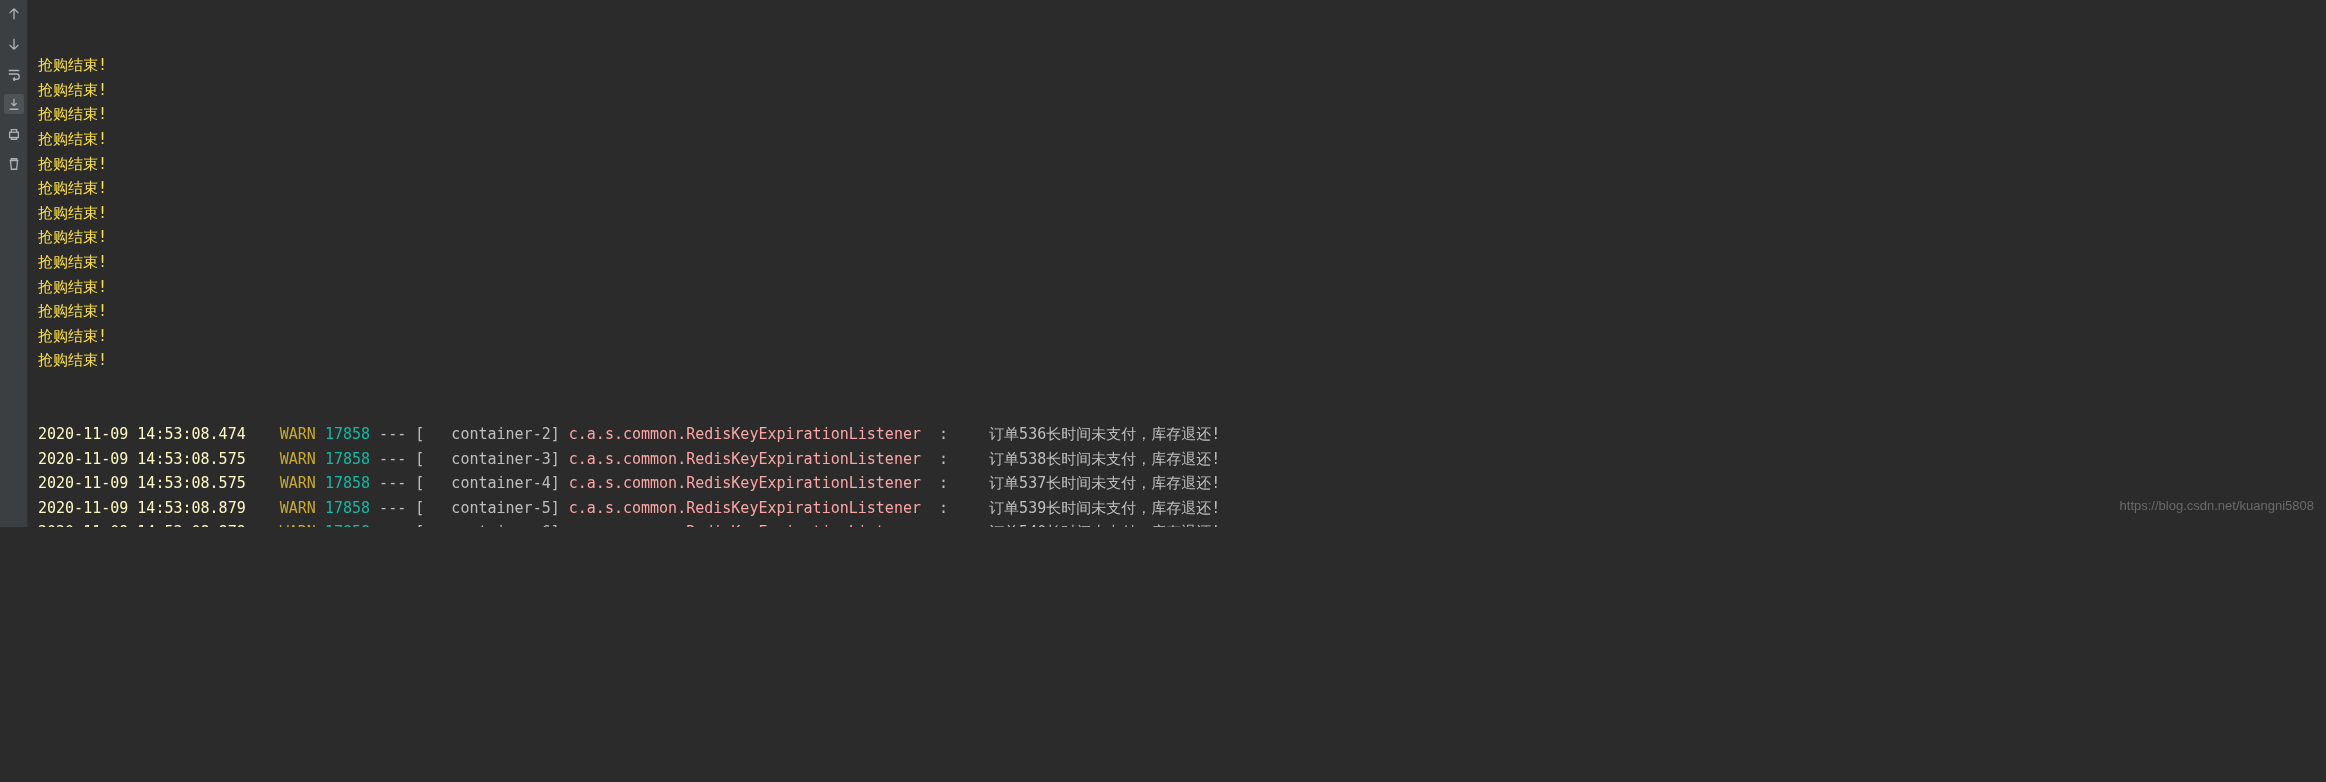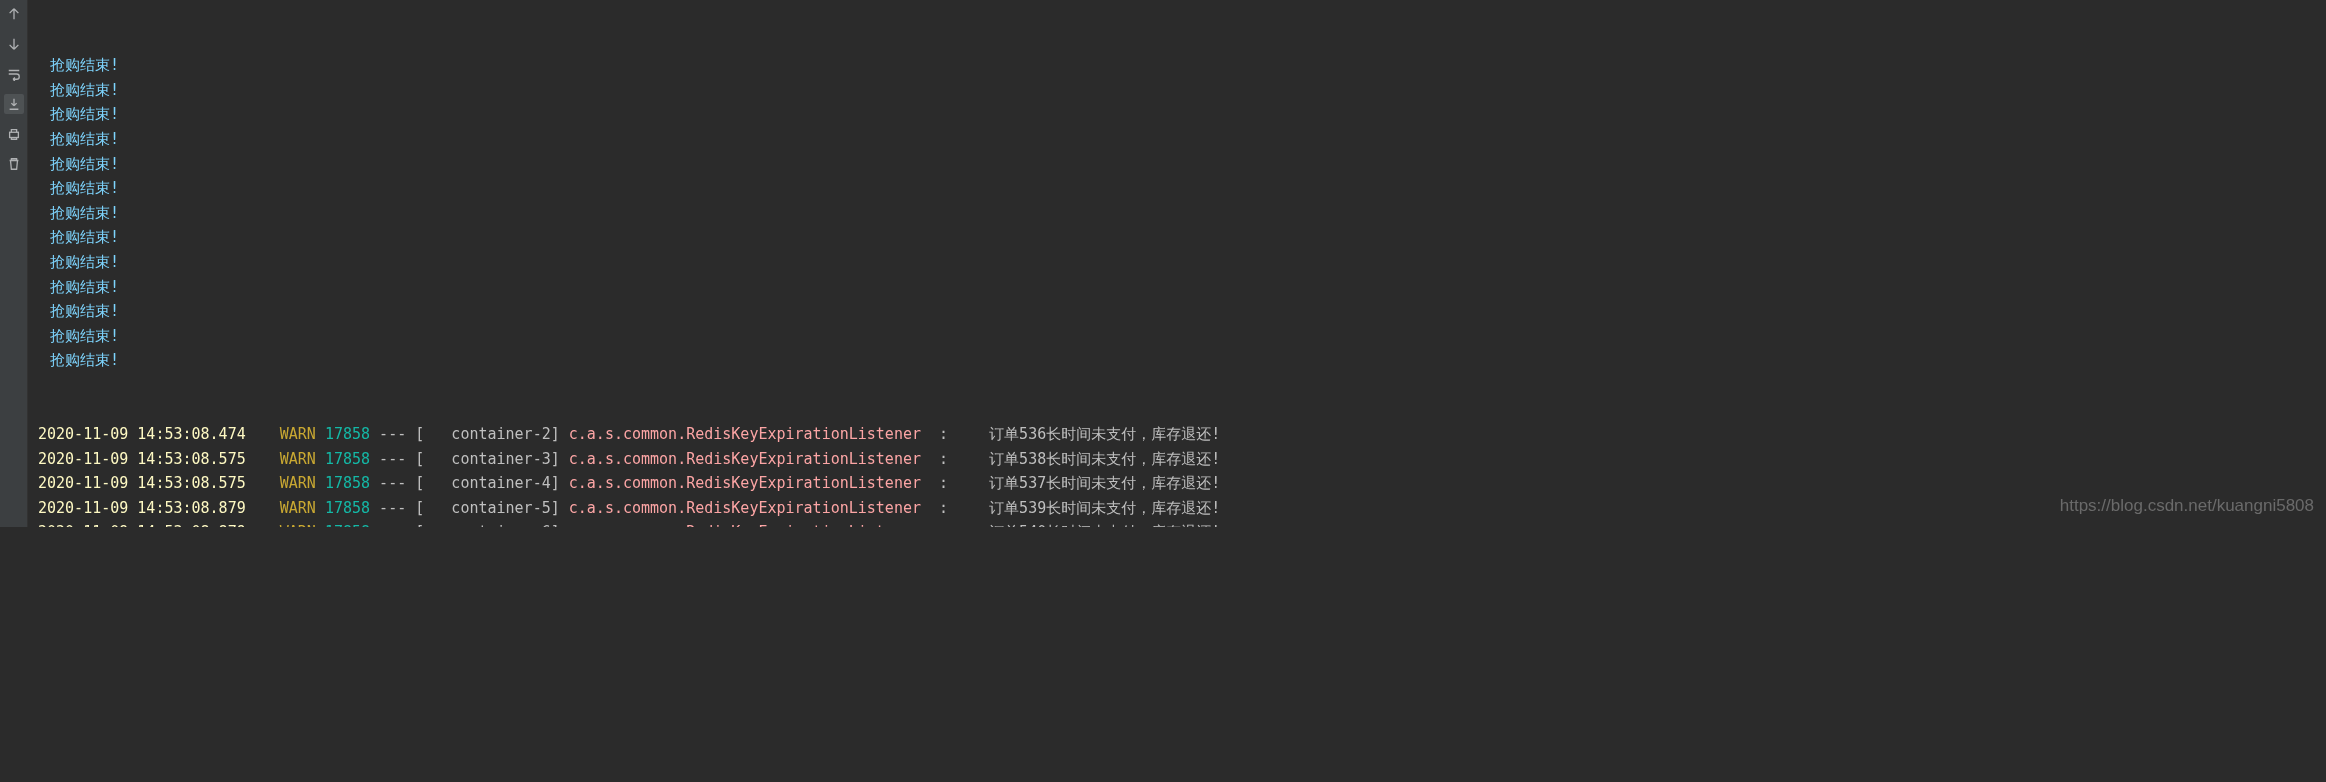--- a/index.html
+++ b/index.html
@@ -69,29 +69,28 @@
       color: #bfbfbf;
     }
     .logger {
       color: #fca5a5;
     }
     .message {
       color: #bfbfbf;
       margin-left: 32px;
     }
     .plain-text {
-      color: #7dd3fc;
-      margin-left: 12px;
+      color: #fde047;
     }
     .watermark {
       position: absolute;
       bottom: 8px;
       right: 12px;
       color: #6a6a6a;
-      font-size: 17px;
+      font-size: 13px;
       font-family: Arial, sans-serif;
     }
   </style>
 </head>
 <body>
 
 <div class="sidebar">
   <div class="sidebar-icon">
     <svg width="14" height="14" viewBox="0 0 16 16" fill="none" stroke="currentColor" stroke-width="1.5">
         <path d="M8 14V2M8 2L3 7M8 2l5 5"></path>

